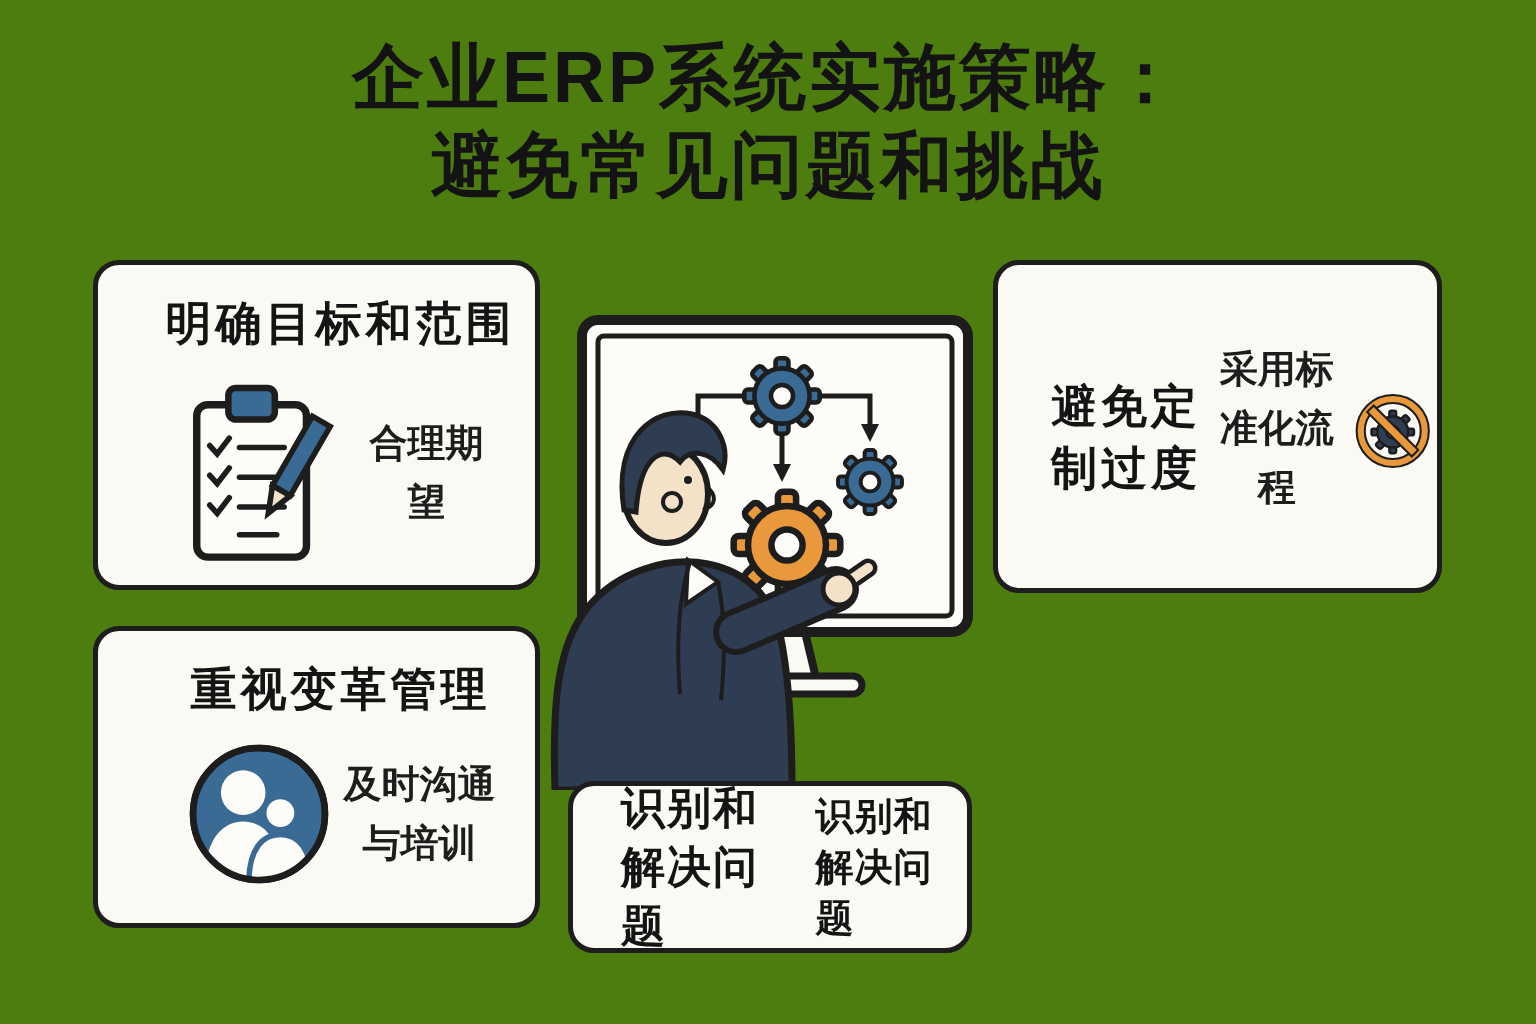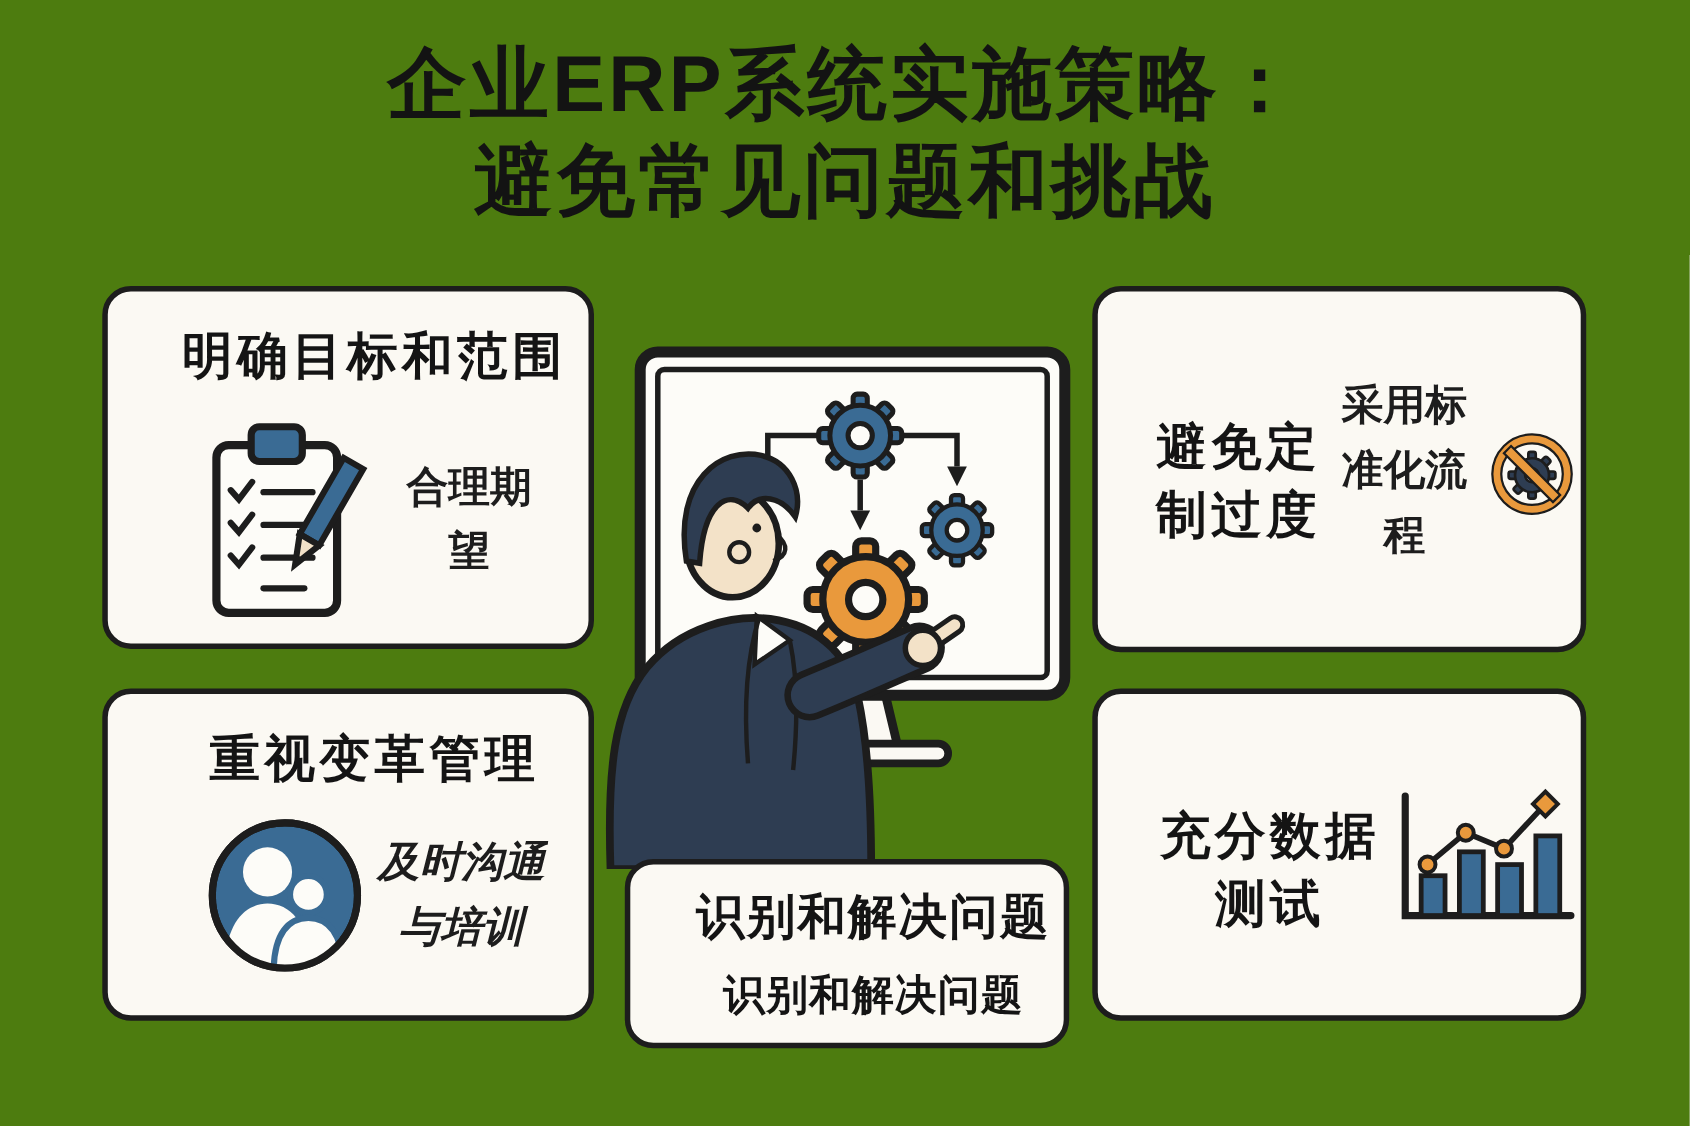--- a/index.html
+++ b/index.html
@@ -37,21 +37,21 @@
   }
   .card-sub{
     font-size:38px;font-weight:700;color:#1d1d1d;
     text-align:center;line-height:1.55;
   }
   .row{
     display:flex;align-items:center;justify-content:space-between;
     padding:18px 34px 0 34px;
   }
   .center-col{display:flex;align-items:center;}
-  #card-problems{display:flex;flex-direction:column;align-items:center;justify-content:center;gap:16px;}
+  #card-problems{display:flex;align-items:center;justify-content:center;gap:16px;}
   #card-problems .l1{font-size:44px;font-weight:900;letter-spacing:2px;}
   #card-problems .l2{font-size:38px;font-weight:700;letter-spacing:1px;}
   svg{display:block;}
 </style>
 </head>
 <body>
 
 <div id="stage">
 
   <div class="title-wrap">
@@ -200,45 +200,26 @@
           </defs>
         <circle cx="85" cy="85" r="71" fill="#3a6b94" stroke="#1d1d1d" stroke-width="7"></circle>
         <g clip-path="url(#pc)">
           <circle cx="68" cy="62" r="24" fill="#fdfcf8"></circle>
           <path d="M26,160 C26,112 46,93 68,93 C90,93 110,112 110,160 Z" fill="#fdfcf8"></path>
           <circle cx="108" cy="84" r="18" fill="#fdfcf8" stroke="#3a6b94" stroke-width="6"></circle>
           <path d="M74,160 C74,122 89,107 108,107 C127,107 142,122 142,160 Z" fill="#fdfcf8" stroke="#3a6b94" stroke-width="6"></path>
         </g>
         <circle cx="85" cy="85" r="71" fill="none" stroke="#1d1d1d" stroke-width="7"></circle>
       </svg>
-      <div class="card-sub" style="flex:1;font-style:italic;">
+      <div class="card-sub" style="flex:1;">
         <div>及时沟通</div>
         <div>与培训</div>
       </div>
     </div>
   </div>
 
   <div class="card" id="card-problems" style="left:568px;top:781px;width:404px;height:172px;">
     <div class="l1">识别和解决问题</div>
     <div class="l2">识别和解决问题</div>
   </div>
 
-  <div class="card center-col" id="card-testing" style="left:993px;top:626px;width:449px;height:302px;">
-    <div class="card-title">充分数据测试</div>
-    <svg width="240" height="178" viewBox="0 0 240 185" style="margin-top:10px;">
-      <path d="M20,12 L20,162 L228,162" fill="none" stroke="#1d1d1d" stroke-width="9" stroke-linecap="round"></path>
-      <g fill="#3a6b94" stroke="#1d1d1d" stroke-width="6">
-        <rect x="40" y="112" width="30" height="50"></rect>
-        <rect x="88" y="82" width="30" height="80"></rect>
-        <rect x="136" y="98" width="30" height="64"></rect>
-        <rect x="184" y="62" width="30" height="100"></rect>
-      </g>
-      <path d="M48,98 L96,58 L144,78 L196,22" fill="none" stroke="#1d1d1d" stroke-width="7"></path>
-      <g fill="#e9993c" stroke="#1d1d1d" stroke-width="5">
-        <circle cx="48" cy="98" r="10"></circle>
-        <circle cx="96" cy="58" r="10"></circle>
-        <circle cx="144" cy="78" r="10"></circle>
-        <rect x="185" y="11" width="22" height="22" transform="rotate(45 196 22)"></rect>
-      </g>
-    </svg>
-  </div>
 
 </div>
 
 </body></html>

